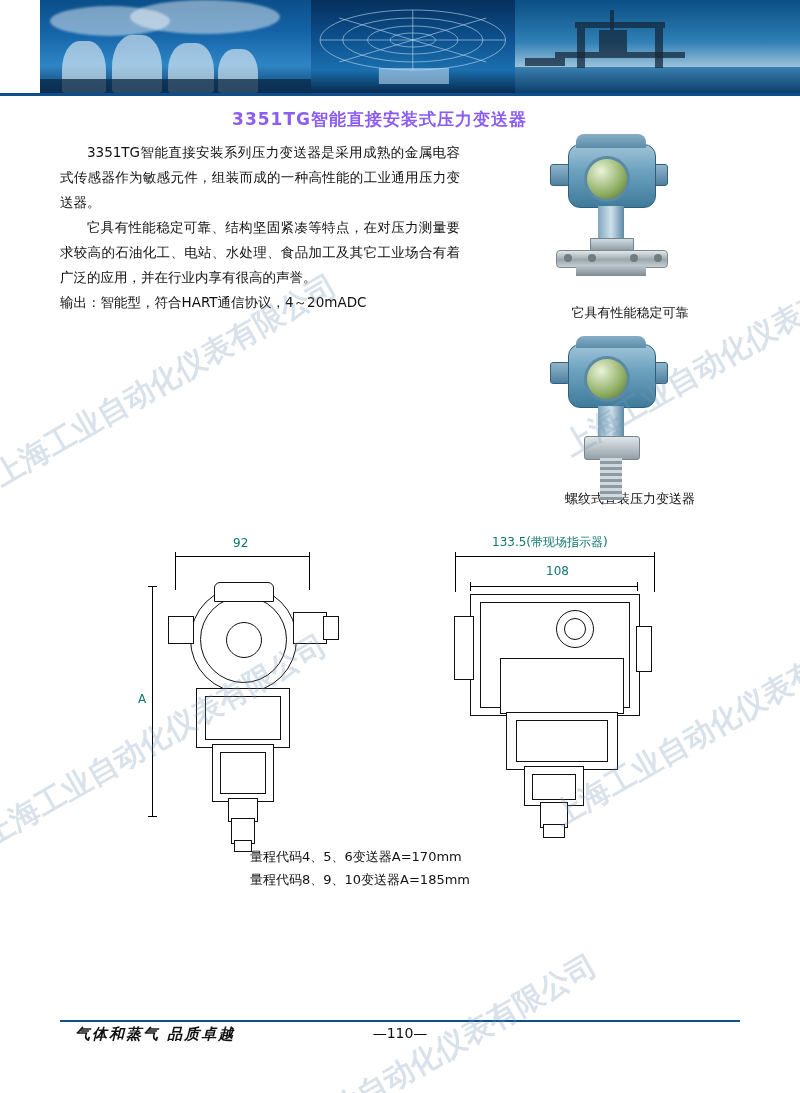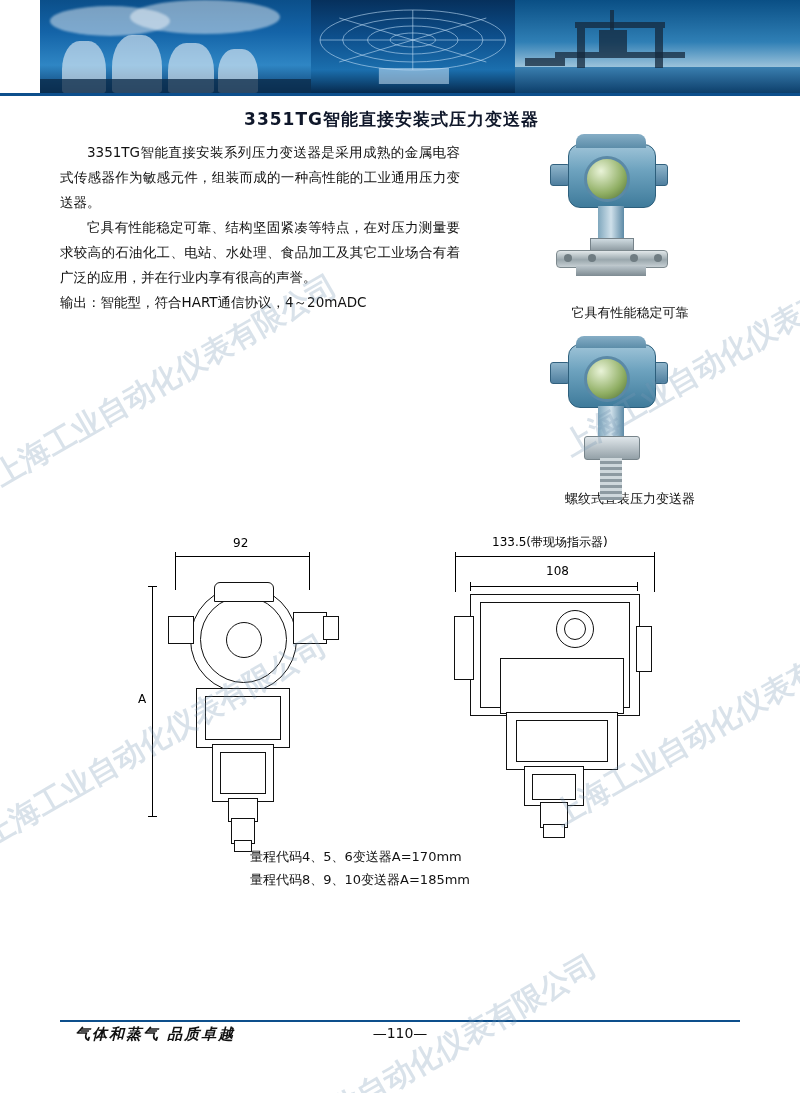--- a/index.html
+++ b/index.html
@@ -23,21 +23,21 @@
 
   
   .tower{position:absolute;bottom:0;background:rgba(255,255,255,.55);border-radius:40% 40% 8% 8%/55% 55% 6% 6%;}
   .cloud{position:absolute;background:rgba(255,255,255,.45);border-radius:50%;filter:blur(1px);}
   .dome-lines{position:absolute;left:0;top:0;width:100%;height:100%;}
   .rig{position:absolute;background:rgba(20,40,60,.75);}
 
   
   .title{
     position:absolute;left:0;top:108px;width:759px;text-align:center;
-    font-size:17px;font-weight:bold;color:#0f172a;letter-spacing:1px;margin-left:12px;
+    font-size:17px;font-weight:bold;color:#8b5cf6;letter-spacing:1px;
   }
 
   
   .body-text{position:absolute;left:60px;top:140px;width:400px;
     font-size:13.5px;line-height:25px;color:#111;}
   .body-text p{margin:0;text-align:justify;}
   .indent2{text-indent:2em;}
 
   
   .photo-col{position:absolute;left:480px;top:130px;width:300px;}
@@ -57,21 +57,21 @@
   .tx-flange{width:110px;height:16px;border-radius:4px;
     background:linear-gradient(180deg,#e2e8ea,#9aa7ad 55%,#c7d0d4);
     border:1px solid #7d898e;}
   .tx-bolt{position:absolute;width:8px;height:8px;border-radius:50%;background:#6f7c82;}
   .tx-thread{width:22px;height:42px;background:repeating-linear-gradient(180deg,#cfd8dc 0 3px,#8d9aa1 3px 6px);}
   .tx-side{width:18px;height:20px;background:linear-gradient(180deg,#8fb5cb,#4f7f9f);border:1px solid #32617e;border-radius:3px;}
 
   
   .draw-area{position:absolute;left:0;top:530px;width:800px;height:300px;}
   .dim-line{position:absolute;background:#000;}
-  .dim-txt{position:absolute;font-size:12px;color:#000000;}
+  .dim-txt{position:absolute;font-size:12px;color:#0f766e;}
   .ext{position:absolute;background:#000;width:1px;}
 
   
   .od{position:absolute;border:1.4px solid #111;background:#fff;}
   .od2{position:absolute;border:1px solid #111;background:#fff;}
   .round{border-radius:50%;}
 
   .notes{position:absolute;left:250px;top:845px;width:520px;font-size:13px;line-height:23px;color:#111;}
   .notes .fig{margin-top:2px;}
 

